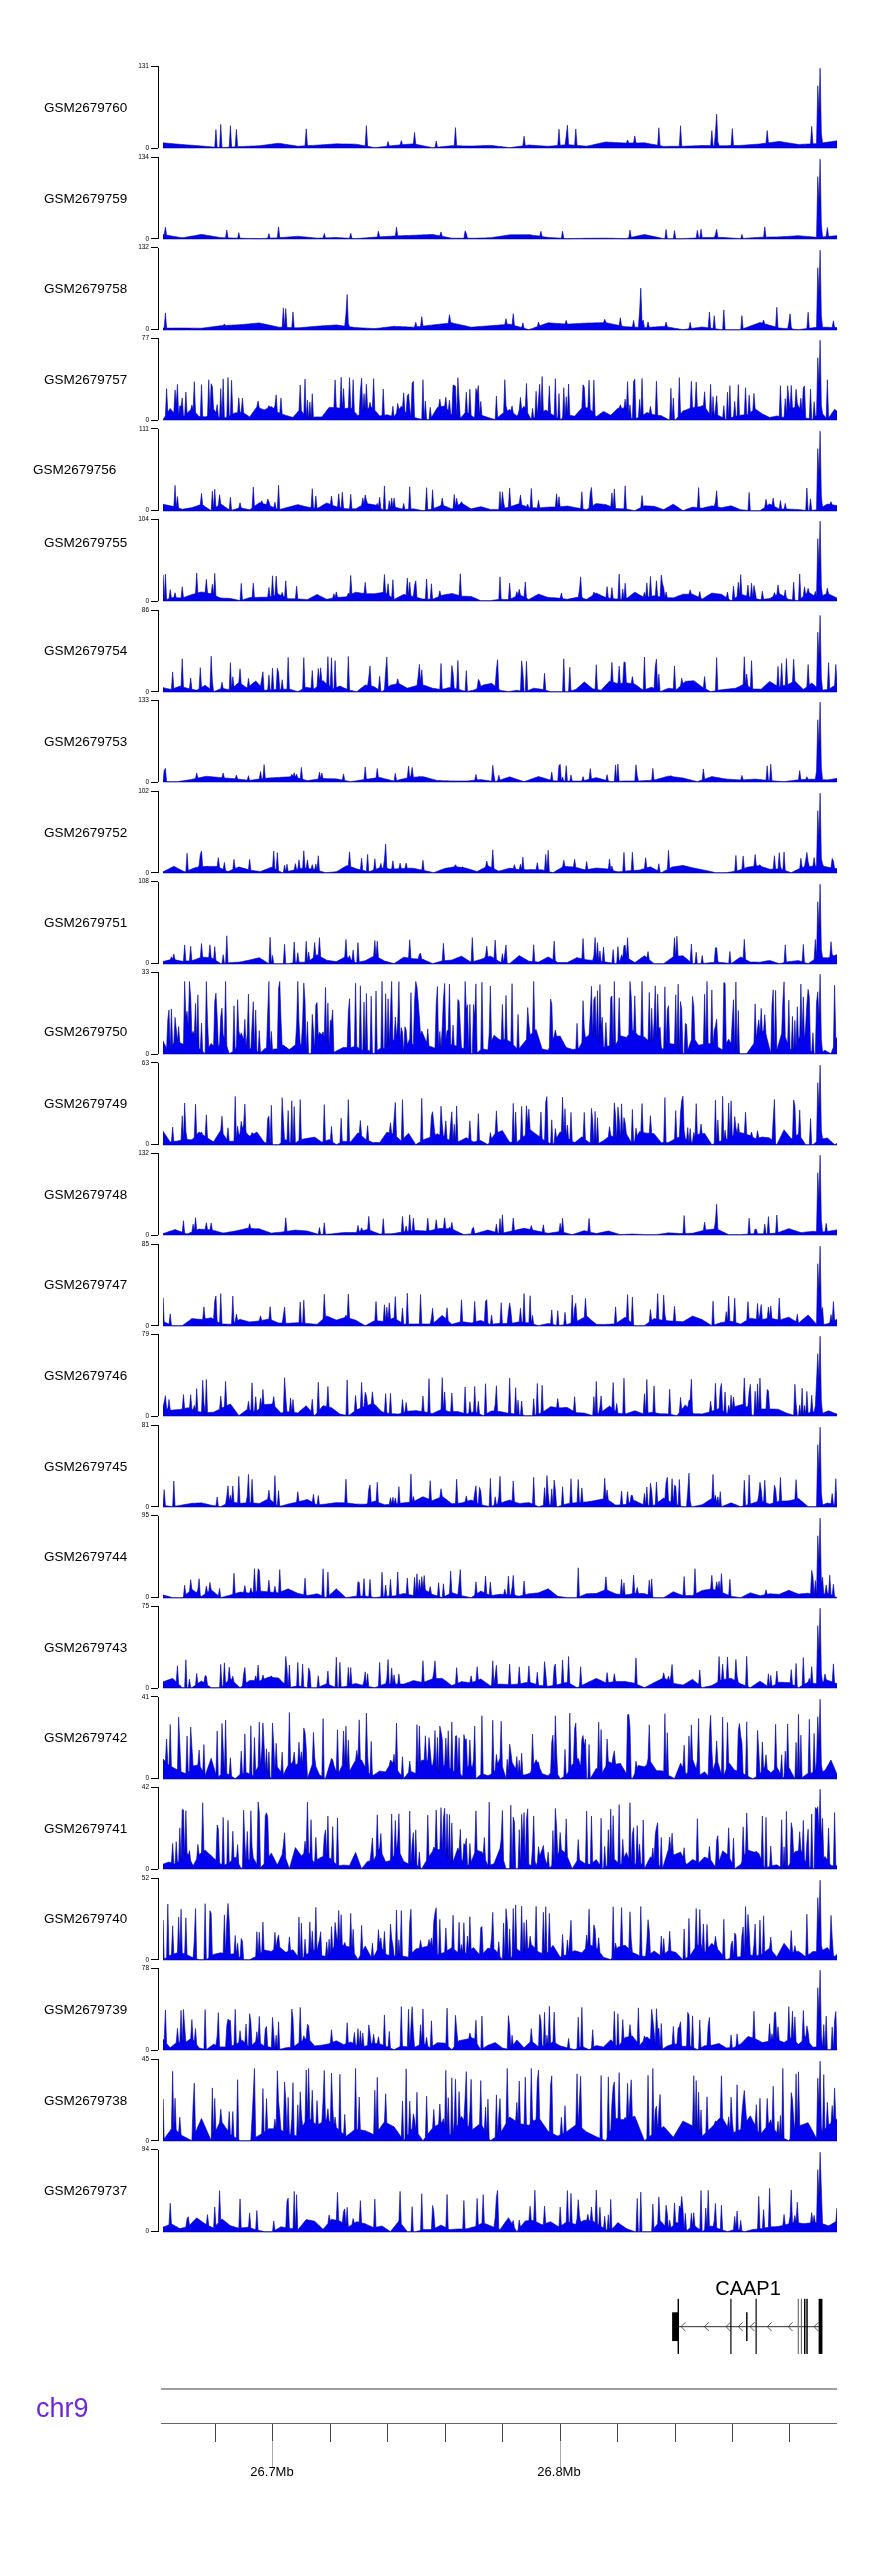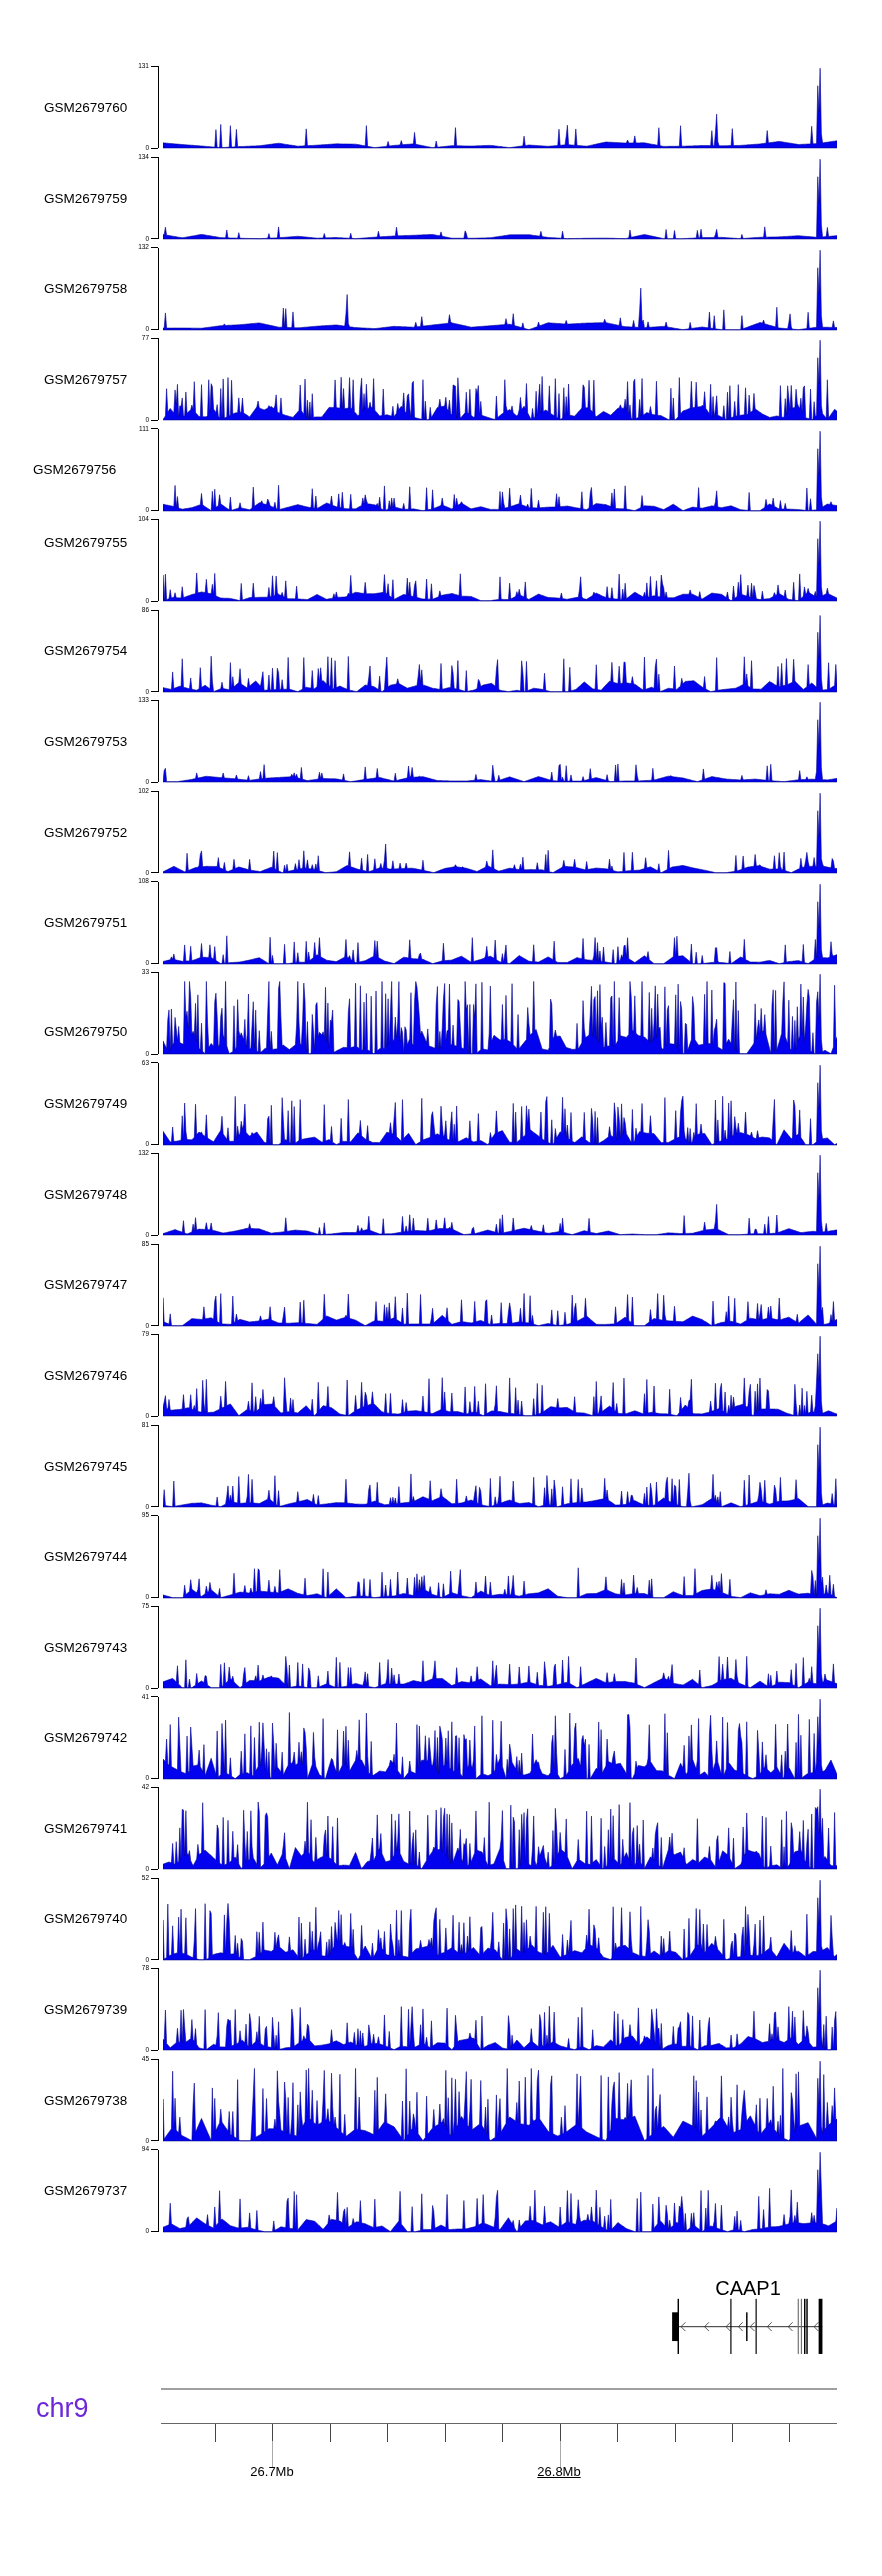--- a/index.html
+++ b/index.html
@@ -350,17 +350,17 @@
         <div class="abs" style="left: 502px; top: 2424px; width: 0.8px; height: 17.6px; background: rgb(68, 68, 68);"></div>
         <div class="abs" style="left: 617px; top: 2424px; width: 0.8px; height: 17.6px; background: rgb(68, 68, 68);"></div>
         <div class="abs" style="left: 675px; top: 2424px; width: 0.8px; height: 17.6px; background: rgb(68, 68, 68);"></div>
         <div class="abs" style="left: 732px; top: 2424px; width: 0.8px; height: 17.6px; background: rgb(68, 68, 68);"></div>
         <div class="abs" style="left: 789px; top: 2424px; width: 0.8px; height: 17.6px; background: rgb(68, 68, 68);"></div>
         <div class="abs" style="left: 272px; top: 2424px; width: 0.8px; height: 17.6px; background: rgb(68, 68, 68);"></div>
         <div class="abs" style="left: 272px; top: 2441px; width: 0.8px; height: 26.5px; background: rgb(170, 170, 170);"></div>
         <div class="abs axis-tick-label" style="left: 225px; top: 2464px; width: 94px;">26.7Mb</div>
         <div class="abs" style="left: 560px; top: 2424px; width: 0.8px; height: 17.6px; background: rgb(68, 68, 68);"></div>
         <div class="abs" style="left: 560px; top: 2441px; width: 0.8px; height: 26.5px; background: rgb(170, 170, 170);"></div>
-        <div class="abs axis-tick-label" style="left: 512px; top: 2464px; width: 94px; text-decoration: underline;">26.8Mb</div>
+        <div class="abs axis-tick-label" style="left: 512px; top: 2464px; width: 94px;">26.8Mb</div>
       </div>
   </div>
 </div>
 
 
 </body></html>

